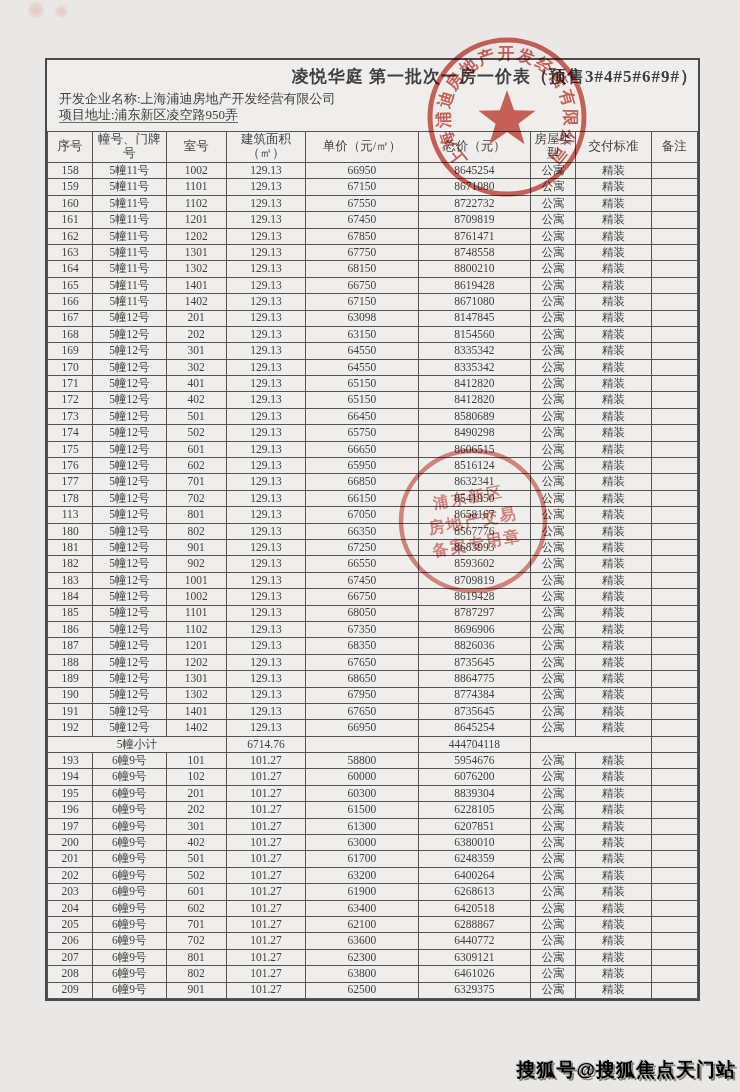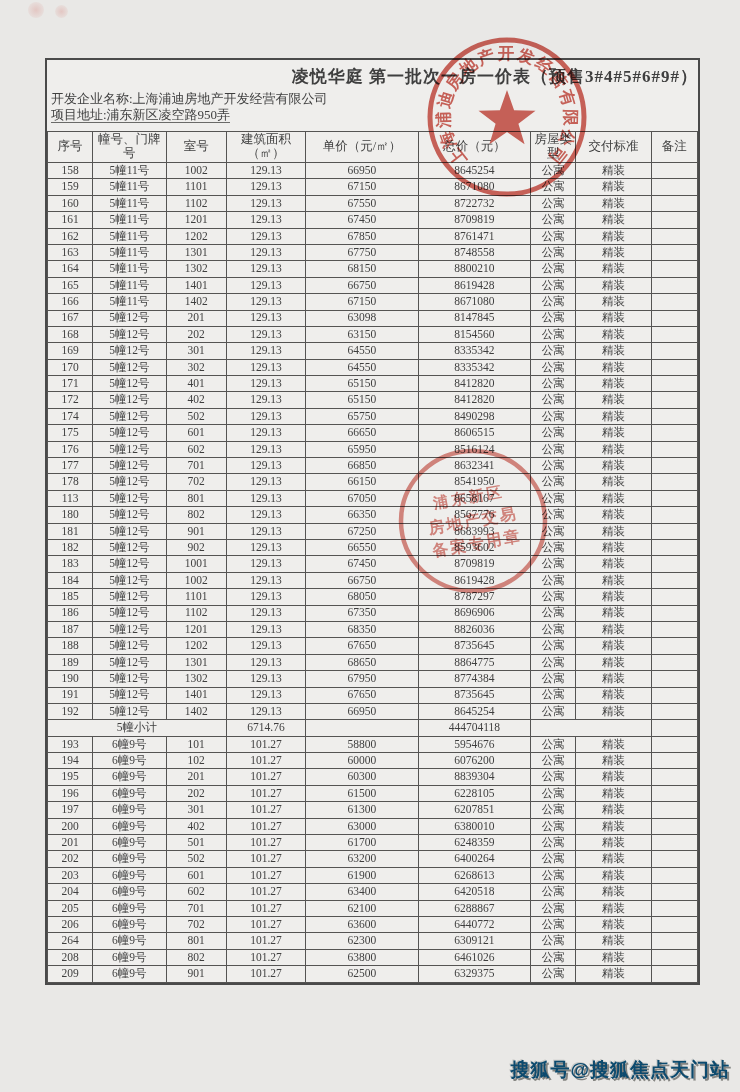--- a/index.html
+++ b/index.html
@@ -12,21 +12,21 @@
   .sheet{
     position:absolute;left:45px;top:58px;width:651px;
     background:#efeeec;
     border:2px solid #4a4a4a;
   }
   .doc-title{
     height:26px;padding-top:5px;
     text-align:right;font-size:17px;font-weight:bold;letter-spacing:1px;
   }
   .info-line{
-    font-size:13px;height:16px;line-height:16px;padding-left:4px;
+    font-size:13px;height:16px;line-height:16px;padding-left:12px;
     white-space:nowrap;
   }
   .info-line .u{border-bottom:1px solid #6a6a68;}
   table.grid{
     border-collapse:collapse;table-layout:fixed;width:651px;
     margin-top:8px;
   }
   table.grid th,table.grid td{
     border:1px solid #555453;
     text-align:center;vertical-align:middle;
@@ -38,24 +38,24 @@
   }
   table.grid td{
     font-size:11.5px;line-height:1;height:15.4px;padding:0;
   }
   .c0{width:45px}.c1{width:73px}.c2{width:60px}.c3{width:79px}
   .c4{width:112px}.c5{width:112px}.c6{width:45px}.c7{width:75px}.c8{width:46px}
   .stamp{position:absolute;mix-blend-mode:multiply;filter:blur(0.35px);}
   #stamp-top{left:422px;top:32px;opacity:0.82;}
   #stamp-mid{left:388px;top:436px;opacity:0.62;}
   .watermark{
-    position:absolute;right:10px;bottom:9px;
+    position:absolute;right:4px;bottom:9px;
     font-family:"Liberation Sans","DejaVu Sans",sans-serif;
     font-weight:bold;font-size:19px;letter-spacing:1px;
-    color:#0c4a6e;
+    color:#000000;
     text-shadow:2px 2px 0 rgba(115,115,112,0.85),-1px -1px 0 rgba(170,170,167,0.5);
   }
   .corner-mark{position:absolute;border-radius:50%;
     background:radial-gradient(rgba(205,80,70,0.22),rgba(205,80,70,0));}
   #mark-a{left:28px;top:2px;width:16px;height:16px;}
   #mark-b{left:55px;top:5px;width:13px;height:13px;}
 </style>
 </head>
 <body>
 
@@ -252,20 +252,31 @@
           <td>5幢12号</td>
           <td>402</td>
           <td>129.13</td>
           <td>65150</td>
           <td>8412820</td>
           <td>公寓</td>
           <td>精装</td>
           <td></td>
         </tr>
         <tr>
+          <td>173</td>
+          <td>5幢12号</td>
+          <td>501</td>
+          <td>129.13</td>
+          <td>66450</td>
+          <td>8580689</td>
+          <td>公寓</td>
+          <td>精装</td>
+          <td></td>
+        </tr>
+        <tr>
           <td>174</td>
           <td>5幢12号</td>
           <td>502</td>
           <td>129.13</td>
           <td>65750</td>
           <td>8490298</td>
           <td>公寓</td>
           <td>精装</td>
           <td></td>
         </tr>
@@ -601,21 +612,21 @@
           <td>6幢9号</td>
           <td>702</td>
           <td>101.27</td>
           <td>63600</td>
           <td>6440772</td>
           <td>公寓</td>
           <td>精装</td>
           <td></td>
         </tr>
         <tr>
-          <td>264</td>
+          <td>207</td>
           <td>6幢9号</td>
           <td>801</td>
           <td>101.27</td>
           <td>62300</td>
           <td>6309121</td>
           <td>公寓</td>
           <td>精装</td>
           <td></td>
         </tr>
         <tr>

